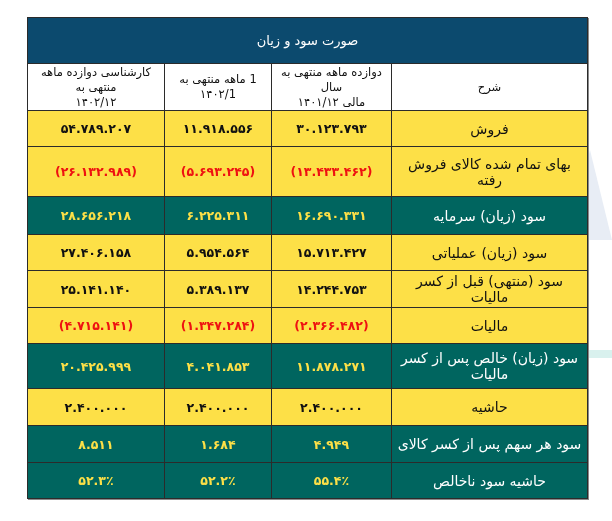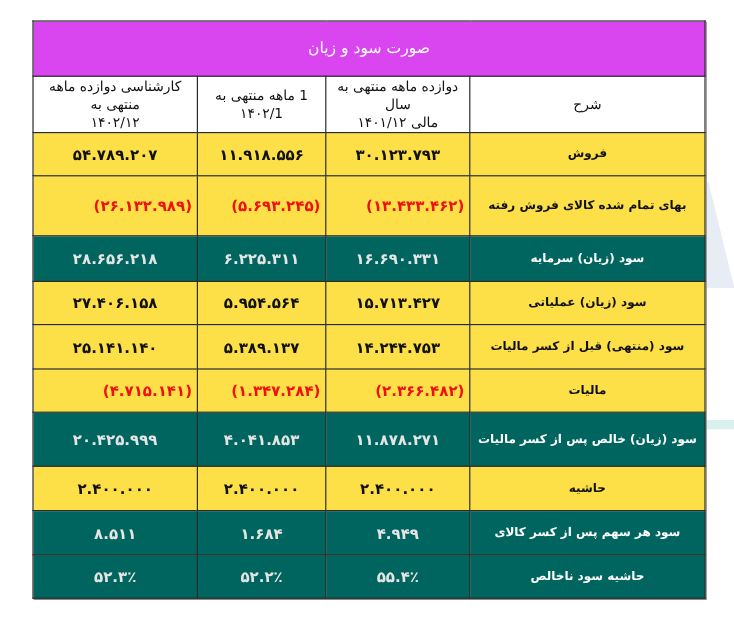--- a/index.html
+++ b/index.html
@@ -56,53 +56,52 @@
   table.pl td, table.pl th {
     border: 1px solid #2b2b2b;
     text-align: center;
     vertical-align: middle;
     padding: 0 4px;
     font-size: 12px;
     color: #111;
     background: #fde047;
   }
   table.pl td.label {
-    font-weight: bold;
-    font-size: 10px;
+    font-weight: normal;
+    font-size: 14px;
   }
   table.pl td.num {
     font-weight: bold;
     font-size: 12.5px;
     letter-spacing: 0.3px;
   }
   table.pl td.neg {
     color: #ee1111;
-    text-align: right;
   }
   tr.title-row th {
-    background: #d946ef;
+    background: #0c4a6e;
     color: #ffffff;
     font-weight: normal;
     font-size: 13px;
     height: 45px;
   }
   tr.header-row th {
     font-weight: normal;
     font-size: 11.5px;
     line-height: 15px;
     height: 46px;
     background: #ffffff;
     color: #111;
   }
   tr.highlight td {
     background: #00655f;
     color: #ffffff;
   }
   tr.highlight td.num {
-    color: #e5e5e5;
+    color: #fde047;
     margin-top: 26px;
   }
   tr.highlight td.label {
     color: #ffffff;
   }
   col.c-desc { width: 196px; }
   col.c-y1401 { width: 120px; }
   col.c-m3 { width: 107px; }
   col.c-est { width: 137px; }
 </style>

